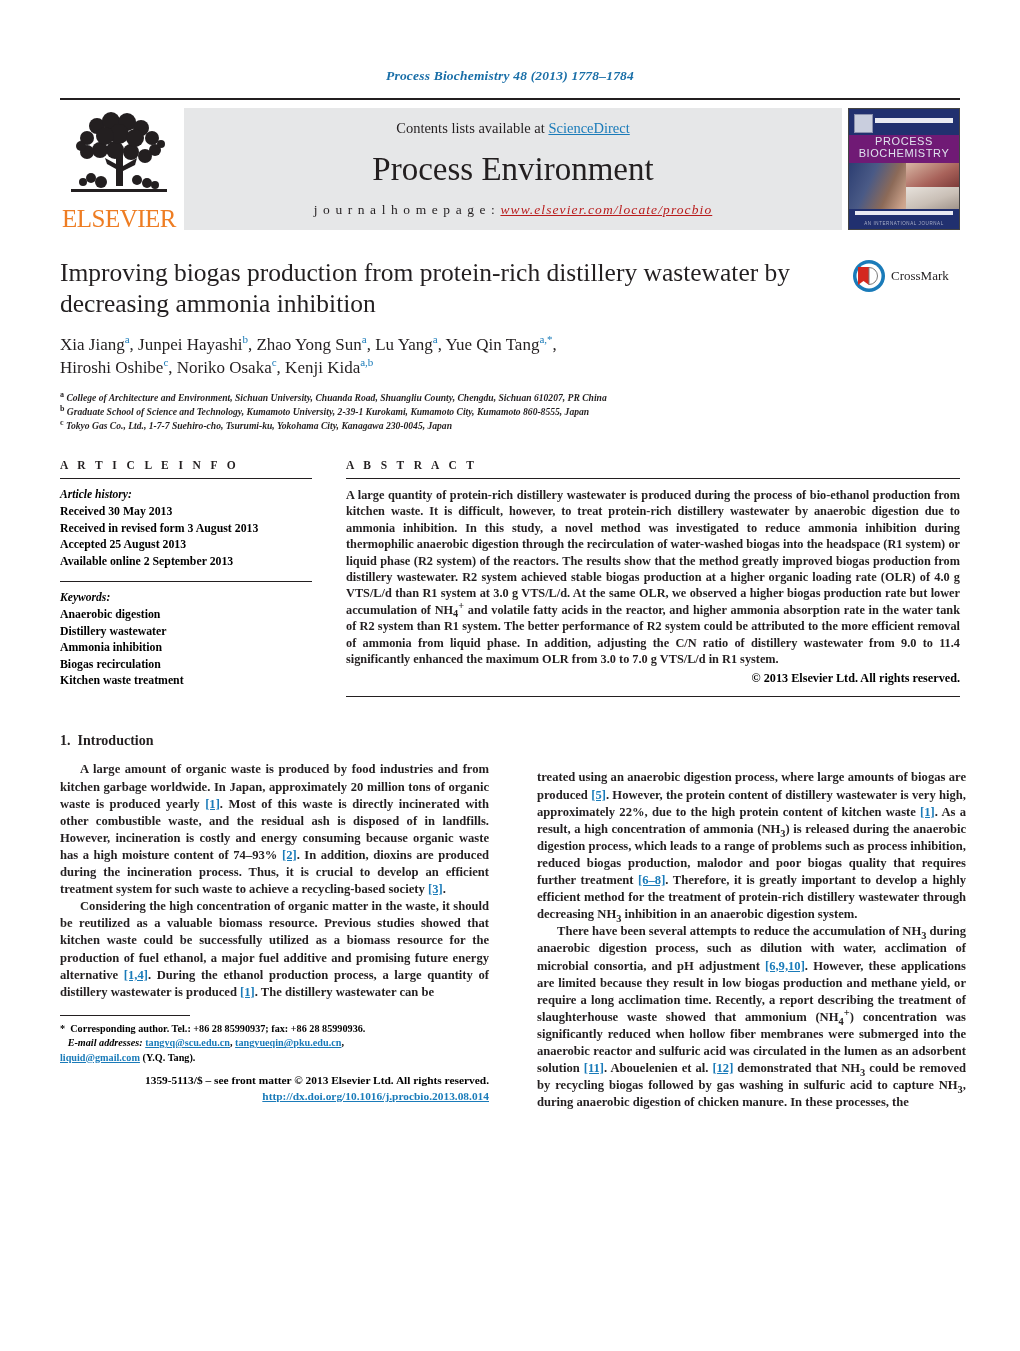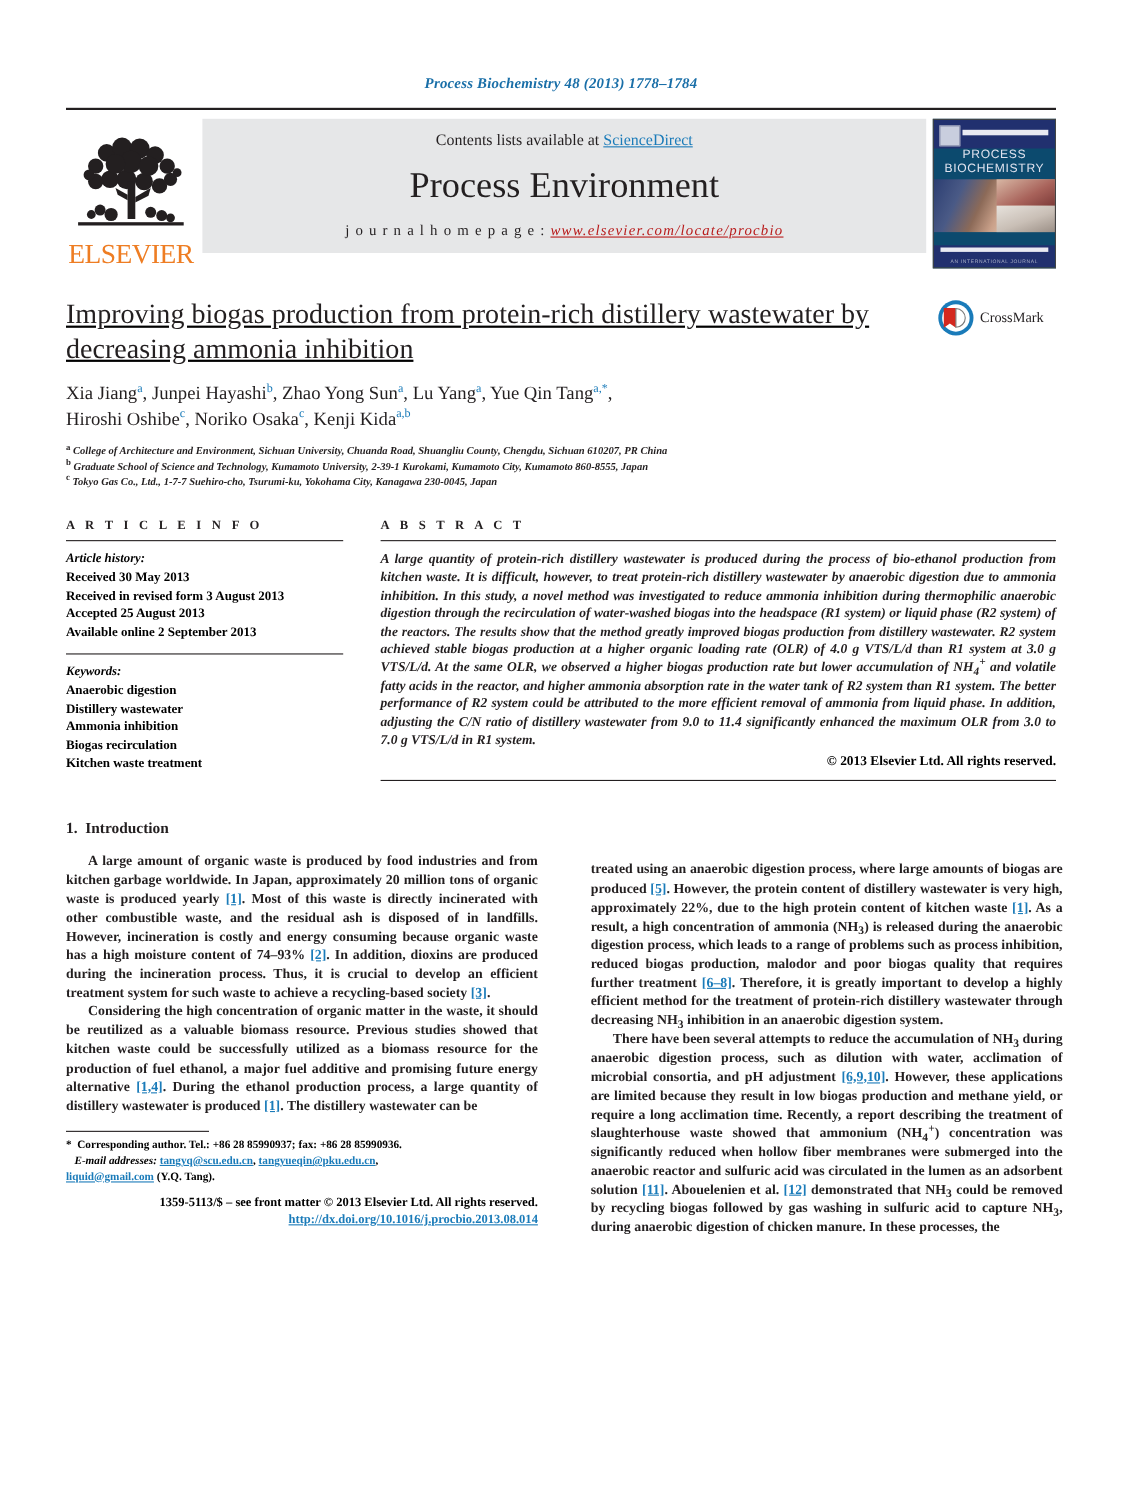--- a/index.html
+++ b/index.html
@@ -93,23 +93,23 @@
     font-size: 13.5px;
     letter-spacing: 1.1px;
     color: #231f20;
   }
   .homepage-url { color: #b91c1c; font-style: italic; }
 
   
   .cover {
     width: 112px;
     flex: 0 0 112px;
-    height: 136px;
+    height: 122px;
     border: 1px solid #444;
-    background: #0c4a6e;
+    background: #701a75;
     position: relative;
     overflow: hidden;
     box-sizing: border-box;
   }
   .cover .cv-top {
     position:absolute; left:0; top:0; width:100%; height:26px;
     background:#21306f;
   }
   .cover .cv-square {
     position:absolute; left:5px; top:5px; width:17px; height:17px;
@@ -146,21 +146,20 @@
     position:absolute; left:0; right:0; bottom:3px;
     text-align:center; color:#aab0c8; font-size:4.5px; letter-spacing:.6px;
     font-family:"Liberation Sans", sans-serif;
   }
 
   
   .title-block {
     margin: 26px 60px 0 60px;
     position: relative;
     min-height: 52px;
-    text-decoration: underline;
   }
   .article-title {
     font-size: 25.5px;
     line-height: 31px;
     color: #231f20;
     width: 790px;
     font-family: "Liberation Serif", serif;
   }
   .crossmark {
     position: absolute;
@@ -230,21 +229,20 @@
     font-size: 11.8px;
     line-height: 16.5px;
     font-weight: bold;
   }
   .abstract-body {
     font-size: 12.3px;
     line-height: 16.4px;
     text-align: justify;
     font-weight: bold;
     color: #231f20;
-    font-style: italic;
   }
   .copyright {
     text-align: right;
     font-size: 12.2px;
     font-weight: bold;
     margin-top: 4px;
   }
   .hr-bottom {
     border: 0;
     border-top: 1.2px solid #231f20;

